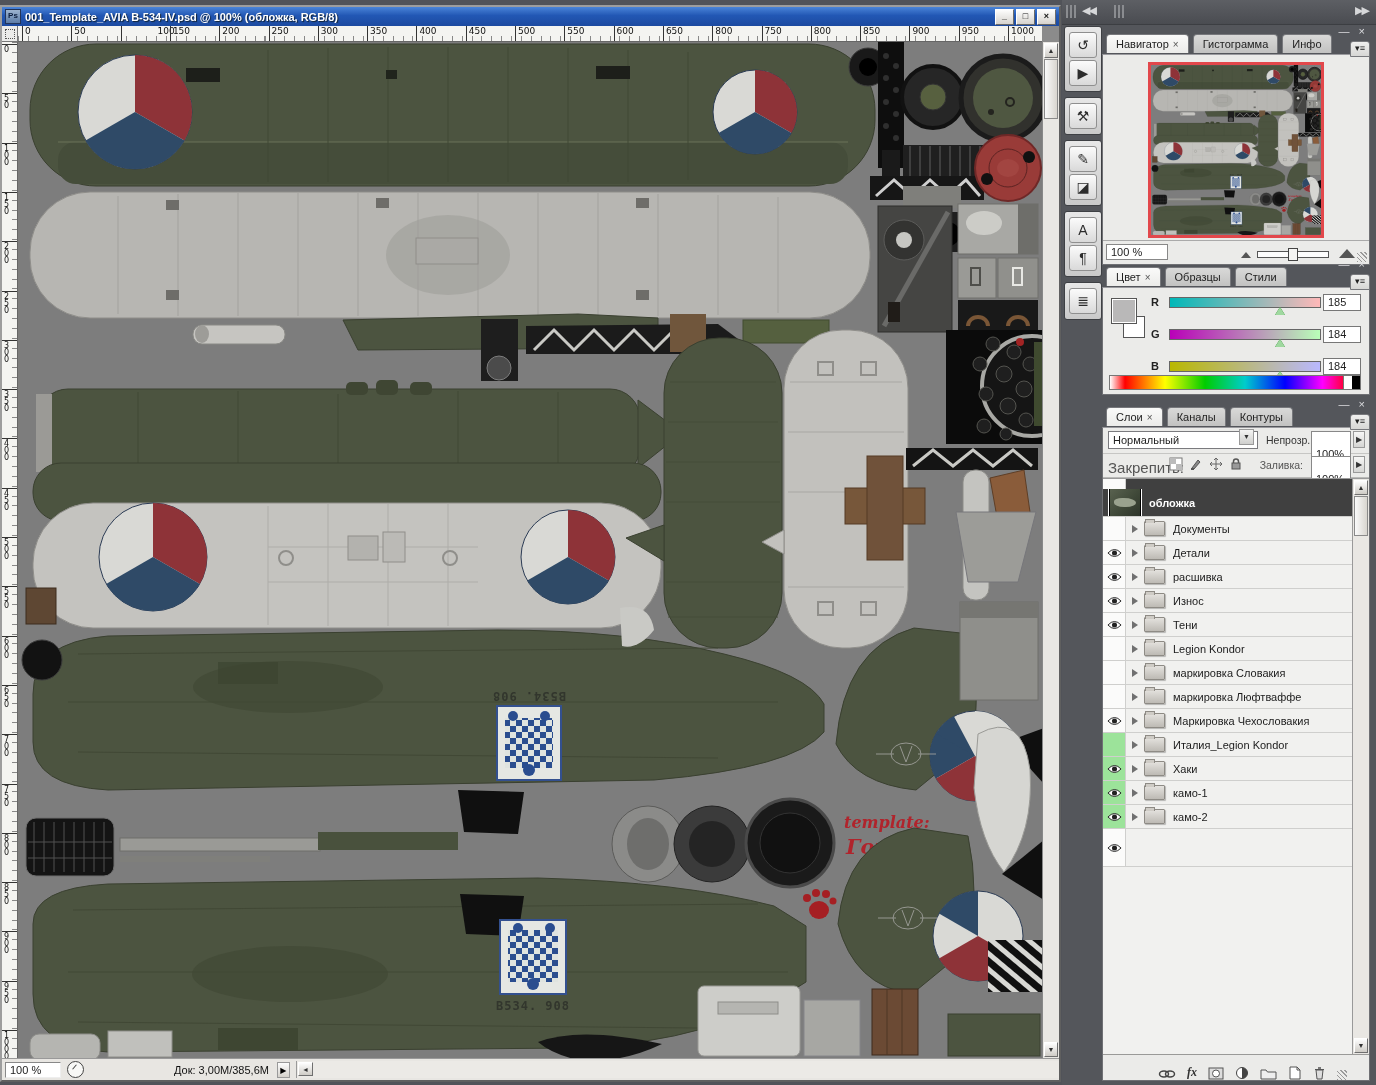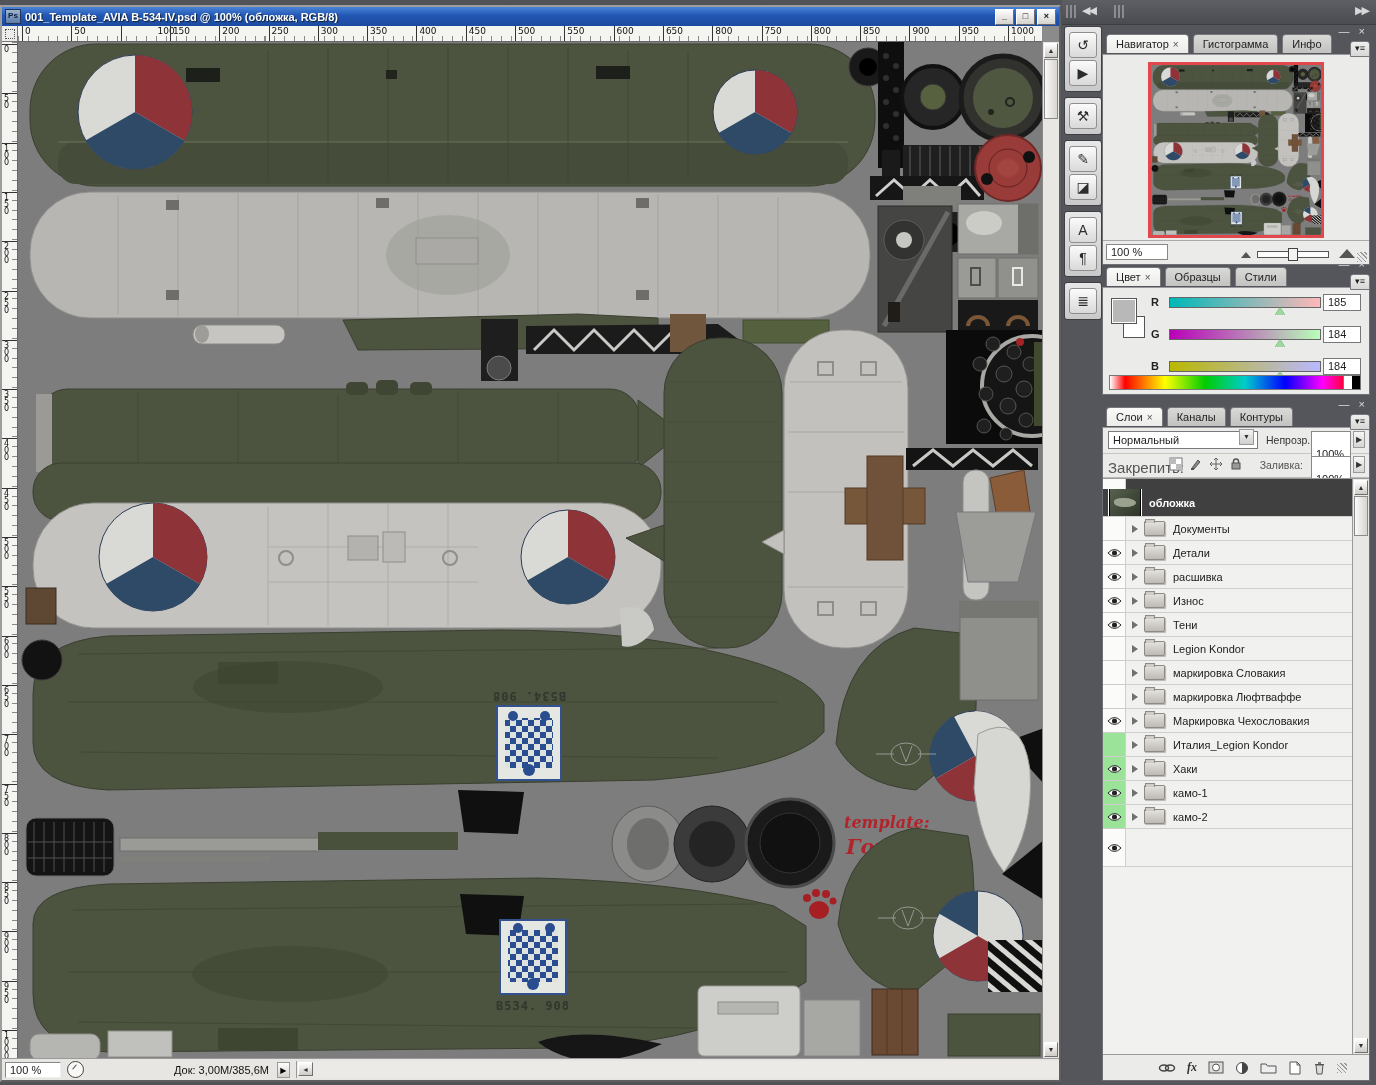--- a/index.html
+++ b/index.html
@@ -122,21 +122,21 @@
   .rowbody{flex:1;display:flex;align-items:center;padding-left:6px;overflow:hidden;}
   .tri{width:0;height:0;border-top:4px solid transparent;border-bottom:4px solid transparent;border-left:6px solid #707070;margin-right:6px;flex:none;}
   .folder{width:19px;height:13px;background:linear-gradient(#e4e2de,#bdbab4);border:1px solid #8e8b85;border-radius:1px;position:relative;margin-right:8px;flex:none;box-shadow:1px 1px 1px rgba(0,0,0,.25);}
   .folder::before{content:"";position:absolute;left:0;top:-3px;width:8px;height:3px;background:#cfccc6;border:1px solid #8e8b85;border-bottom:none;}
   .thumb{width:30px;height:30px;border:1px solid #000;margin-right:8px;flex:none;box-shadow:0 0 0 1px #fff;}
   .thumb.cover{background:linear-gradient(135deg,#5a6350 0%,#3f4838 55%,#2c3328 100%);position:relative;}
   .thumb.cover::after{content:"";position:absolute;left:4px;top:10px;width:22px;height:9px;background:#9aa28e;border-radius:40% 60% 50% 50%;}
   .thumb.gray{background:repeating-linear-gradient(#b5b5b3 0 4px,#8e8e8c 4px 6px,#a5a5a3 6px 11px);}
   .thumb.tan{background:linear-gradient(115deg,#d3c49c,#b7a170 45%,#c9b98f);}
   .lname{font-size:11px;color:#1b1b1b;white-space:nowrap;}
-  .lbtnbar{height:25px;border-top:1px solid #9a9a98;background:#ebebe9;display:flex;align-items:center;justify-content:flex-end;gap:11px;padding-right:22px;}
+  .lbtnbar{height:25px;border-top:1px solid #9a9a98;background:#ebebe9;display:flex;align-items:flex-end;justify-content:flex-end;gap:11px;padding-right:22px;}
   .lbtnbar svg{display:block;}
   .lbtnbar .fx{font-size:12px;font-style:italic;font-weight:bold;color:#333;font-family:"Liberation Serif",serif;}
   .eyeicon{display:block;}
 </style>
 </head>
 <body>
 
 <div class="app">
 
   <div class="doc">

